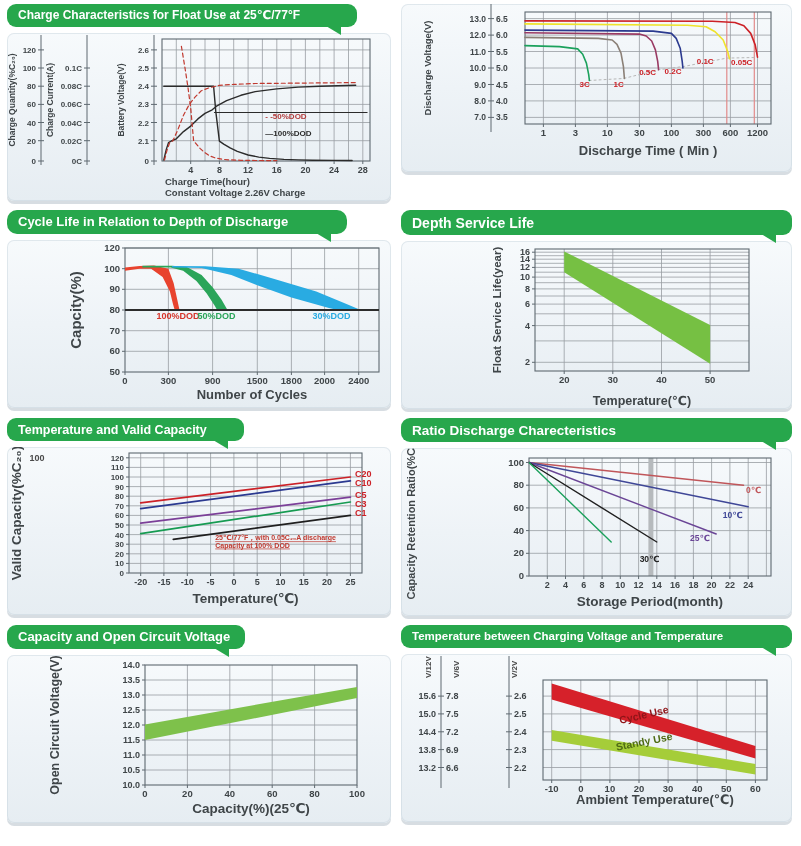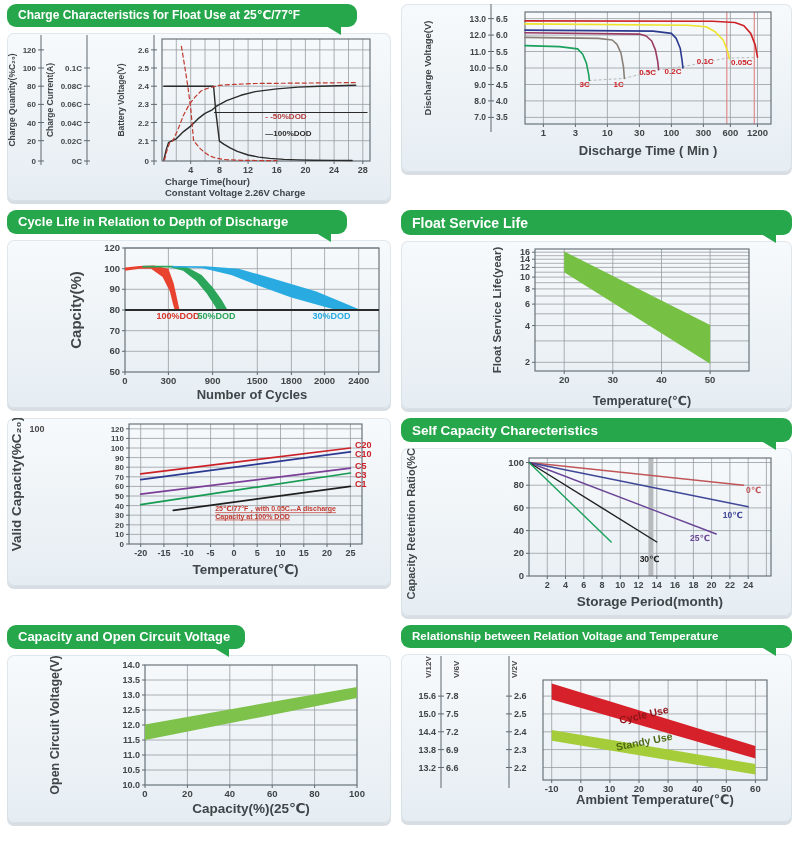--- a/index.html
+++ b/index.html
@@ -184,21 +184,21 @@
           <text x="183.6" y="83.1" text-anchor="middle" font-size="8" font-weight="bold" fill="#cc2127">3C</text>
           <text x="217.6" y="83.1" text-anchor="middle" font-size="8" font-weight="bold" fill="#cc2127">1C</text>
           <text x="246.6" y="71.2" text-anchor="middle" font-size="8" font-weight="bold" fill="#cc2127">0.5C</text>
           <text x="272.0" y="69.6" text-anchor="middle" font-size="8" font-weight="bold" fill="#cc2127">0.2C</text>
           <text x="304.2" y="60.0" text-anchor="middle" font-size="8" font-weight="bold" fill="#cc2127">0.1C</text>
           <text x="340.7" y="61.4" text-anchor="middle" font-size="8" font-weight="bold" fill="#cc2127">0.05C</text>
         </svg>
       </div>
   </div>
   <div class="cell">
-    <div class="hdr" style="width:340px;font-size:13px;"><span>Cycle Life in Relation to Depth of Discharge</span></div>
+    <div class="hdr" style="width:340px;font-size:13px;border-radius:10px;"><span>Cycle Life in Relation to Depth of Discharge</span></div>
     <div class="panel">
         <svg width="382" height="168" viewBox="0 0 382 168">
           <line x1="161.4" y1="8.0" x2="161.4" y2="132.0" stroke="#989da2" stroke-width="0.8"></line>
           <line x1="205.6" y1="8.0" x2="205.6" y2="132.0" stroke="#989da2" stroke-width="0.8"></line>
           <line x1="250.3" y1="8.0" x2="250.3" y2="132.0" stroke="#989da2" stroke-width="0.8"></line>
           <line x1="284.4" y1="8.0" x2="284.4" y2="132.0" stroke="#989da2" stroke-width="0.8"></line>
           <line x1="317.6" y1="8.0" x2="317.6" y2="132.0" stroke="#989da2" stroke-width="0.8"></line>
           <line x1="351.7" y1="8.0" x2="351.7" y2="132.0" stroke="#989da2" stroke-width="0.8"></line>
           <line x1="118.0" y1="111.3" x2="372.0" y2="111.3" stroke="#989da2" stroke-width="0.8"></line>
           <line x1="118.0" y1="90.7" x2="372.0" y2="90.7" stroke="#989da2" stroke-width="0.8"></line>
@@ -240,21 +240,21 @@
           <line x1="351.7" y1="132.0" x2="351.7" y2="135.0" stroke="#5e6970" stroke-width="1"></line>
           <text x="351.7" y="144.0" text-anchor="middle" font-size="9.5" font-weight="bold" fill="#3f4548">2400</text>
           <text x="245.0" y="159.0" text-anchor="middle" font-size="13" font-weight="bold" fill="#3f4548">Number of Cycles</text>
           <text x="171.0" y="79.3" text-anchor="middle" font-size="9" font-weight="bold" fill="#d6342a">100%DOD</text>
           <text x="209.4" y="79.3" text-anchor="middle" font-size="9" font-weight="bold" fill="#2aa559">50%DOD</text>
           <text x="324.5" y="79.3" text-anchor="middle" font-size="9" font-weight="bold" fill="#29abe2">30%DOD</text>
         </svg>
       </div>
   </div>
   <div class="cell">
-    <div class="hdr" style="font-size:14px;"><span>Float Service Life</span></div>
+    <div class="hdr" style="font-size:14px;"><span>Depth Service Life</span></div>
     <div class="panel">
         <svg width="391" height="168" viewBox="0 0 391 168">
           <line x1="163.2" y1="8.0" x2="163.2" y2="130.0" stroke="#989da2" stroke-width="0.8"></line>
           <line x1="211.8" y1="8.0" x2="211.8" y2="130.0" stroke="#989da2" stroke-width="0.8"></line>
           <line x1="260.5" y1="8.0" x2="260.5" y2="130.0" stroke="#989da2" stroke-width="0.8"></line>
           <line x1="309.1" y1="8.0" x2="309.1" y2="130.0" stroke="#989da2" stroke-width="0.8"></line>
           <line x1="134.0" y1="121.3" x2="348.0" y2="121.3" stroke="#989da2" stroke-width="0.8"></line>
           <line x1="134.0" y1="99.9" x2="348.0" y2="99.9" stroke="#989da2" stroke-width="0.8"></line>
           <line x1="134.0" y1="84.6" x2="348.0" y2="84.6" stroke="#989da2" stroke-width="0.8"></line>
           <line x1="134.0" y1="72.8" x2="348.0" y2="72.8" stroke="#989da2" stroke-width="0.8"></line>
@@ -294,20 +294,21 @@
           <text x="211.8" y="142.0" text-anchor="middle" font-size="9.5" font-weight="bold" fill="#3f4548">30</text>
           <line x1="260.5" y1="130.0" x2="260.5" y2="133.0" stroke="#5e6970" stroke-width="1"></line>
           <text x="260.5" y="142.0" text-anchor="middle" font-size="9.5" font-weight="bold" fill="#3f4548">40</text>
           <line x1="309.1" y1="130.0" x2="309.1" y2="133.0" stroke="#5e6970" stroke-width="1"></line>
           <text x="309.1" y="142.0" text-anchor="middle" font-size="9.5" font-weight="bold" fill="#3f4548">50</text>
           <text x="241.0" y="164.0" text-anchor="middle" font-size="12.5" font-weight="bold" fill="#3f4548">Temperature(℃)</text>
         </svg>
       </div>
   </div>
   <div class="cell">
+    <div class="hdr" style="width:237px;font-size:12.5px;"><span>Temperature and Valid Capacity</span></div>
     <div class="panel">
         <svg width="382" height="168" viewBox="0 0 382 168">
           <line x1="133.7" y1="6.0" x2="133.7" y2="126.0" stroke="#989da2" stroke-width="0.8"></line>
           <line x1="156.9" y1="6.0" x2="156.9" y2="126.0" stroke="#989da2" stroke-width="0.8"></line>
           <line x1="180.3" y1="6.0" x2="180.3" y2="126.0" stroke="#989da2" stroke-width="0.8"></line>
           <line x1="203.6" y1="6.0" x2="203.6" y2="126.0" stroke="#989da2" stroke-width="0.8"></line>
           <line x1="226.9" y1="6.0" x2="226.9" y2="126.0" stroke="#989da2" stroke-width="0.8"></line>
           <line x1="250.2" y1="6.0" x2="250.2" y2="126.0" stroke="#989da2" stroke-width="0.8"></line>
           <line x1="273.5" y1="6.0" x2="273.5" y2="126.0" stroke="#989da2" stroke-width="0.8"></line>
           <line x1="296.8" y1="6.0" x2="296.8" y2="126.0" stroke="#989da2" stroke-width="0.8"></line>
@@ -384,21 +385,21 @@
           <text x="348.0" y="51.1" text-anchor="start" font-size="9" font-weight="bold" fill="#cc2127">C5</text>
           <text x="348.0" y="59.8" text-anchor="start" font-size="9" font-weight="bold" fill="#cc2127">C3</text>
           <text x="348.0" y="69.4" text-anchor="start" font-size="9" font-weight="bold" fill="#cc2127">C1</text>
           <text x="208.2" y="93.4" text-anchor="start" font-size="7" font-weight="bold" fill="#c0392f" text-decoration="underline">25℃/77°F，with 0.05C₂₀A discharge</text>
           <text x="208.2" y="100.6" text-anchor="start" font-size="7" font-weight="bold" fill="#c0392f" text-decoration="underline">Capacity at 100% DOD</text>
           <text x="30.0" y="14.0" text-anchor="middle" font-size="9" font-weight="bold" fill="#4a4a4a">100</text>
         </svg>
       </div>
   </div>
   <div class="cell">
-    <div class="hdr" style="font-size:13.5px;"><span>Self Capacity Charecteristics</span></div>
+    <div class="hdr" style="font-size:13.5px;"><span>Ratio Discharge Charecteristics</span></div>
     <div class="panel">
         <svg width="391" height="168" viewBox="0 0 391 168">
           <line x1="146.3" y1="10.0" x2="146.3" y2="128.0" stroke="#989da2" stroke-width="0.8"></line>
           <line x1="164.5" y1="10.0" x2="164.5" y2="128.0" stroke="#989da2" stroke-width="0.8"></line>
           <line x1="182.8" y1="10.0" x2="182.8" y2="128.0" stroke="#989da2" stroke-width="0.8"></line>
           <line x1="201.1" y1="10.0" x2="201.1" y2="128.0" stroke="#989da2" stroke-width="0.8"></line>
           <line x1="219.3" y1="10.0" x2="219.3" y2="128.0" stroke="#989da2" stroke-width="0.8"></line>
           <line x1="237.6" y1="10.0" x2="237.6" y2="128.0" stroke="#989da2" stroke-width="0.8"></line>
           <line x1="255.8" y1="10.0" x2="255.8" y2="128.0" stroke="#989da2" stroke-width="0.8"></line>
           <line x1="274.1" y1="10.0" x2="274.1" y2="128.0" stroke="#989da2" stroke-width="0.8"></line>
@@ -510,21 +511,21 @@
           <text x="265.2" y="142.0" text-anchor="middle" font-size="9.5" font-weight="bold" fill="#3f4548">60</text>
           <line x1="307.6" y1="130.0" x2="307.6" y2="133.0" stroke="#5e6970" stroke-width="1"></line>
           <text x="307.6" y="142.0" text-anchor="middle" font-size="9.5" font-weight="bold" fill="#3f4548">80</text>
           <line x1="350.0" y1="130.0" x2="350.0" y2="133.0" stroke="#5e6970" stroke-width="1"></line>
           <text x="350.0" y="142.0" text-anchor="middle" font-size="9.5" font-weight="bold" fill="#3f4548">100</text>
           <text x="244.0" y="158.0" text-anchor="middle" font-size="13.5" font-weight="bold" fill="#3f4548">Capacity(%)(25℃)</text>
         </svg>
       </div>
   </div>
   <div class="cell">
-    <div class="hdr" style="font-size:11.5px;"><span>Relationship between Relation Voltage and Temperature</span></div>
+    <div class="hdr" style="font-size:11.5px;"><span>Temperature between Charging Voltage and Temperature</span></div>
     <div class="panel">
         <svg width="391" height="168" viewBox="0 0 391 168">
           <line x1="150.7" y1="26.0" x2="150.7" y2="126.0" stroke="#989da2" stroke-width="0.8"></line>
           <line x1="179.8" y1="26.0" x2="179.8" y2="126.0" stroke="#989da2" stroke-width="0.8"></line>
           <line x1="208.9" y1="26.0" x2="208.9" y2="126.0" stroke="#989da2" stroke-width="0.8"></line>
           <line x1="238.0" y1="26.0" x2="238.0" y2="126.0" stroke="#989da2" stroke-width="0.8"></line>
           <line x1="267.1" y1="26.0" x2="267.1" y2="126.0" stroke="#989da2" stroke-width="0.8"></line>
           <line x1="296.2" y1="26.0" x2="296.2" y2="126.0" stroke="#989da2" stroke-width="0.8"></line>
           <line x1="325.3" y1="26.0" x2="325.3" y2="126.0" stroke="#989da2" stroke-width="0.8"></line>
           <line x1="354.4" y1="26.0" x2="354.4" y2="126.0" stroke="#989da2" stroke-width="0.8"></line>

